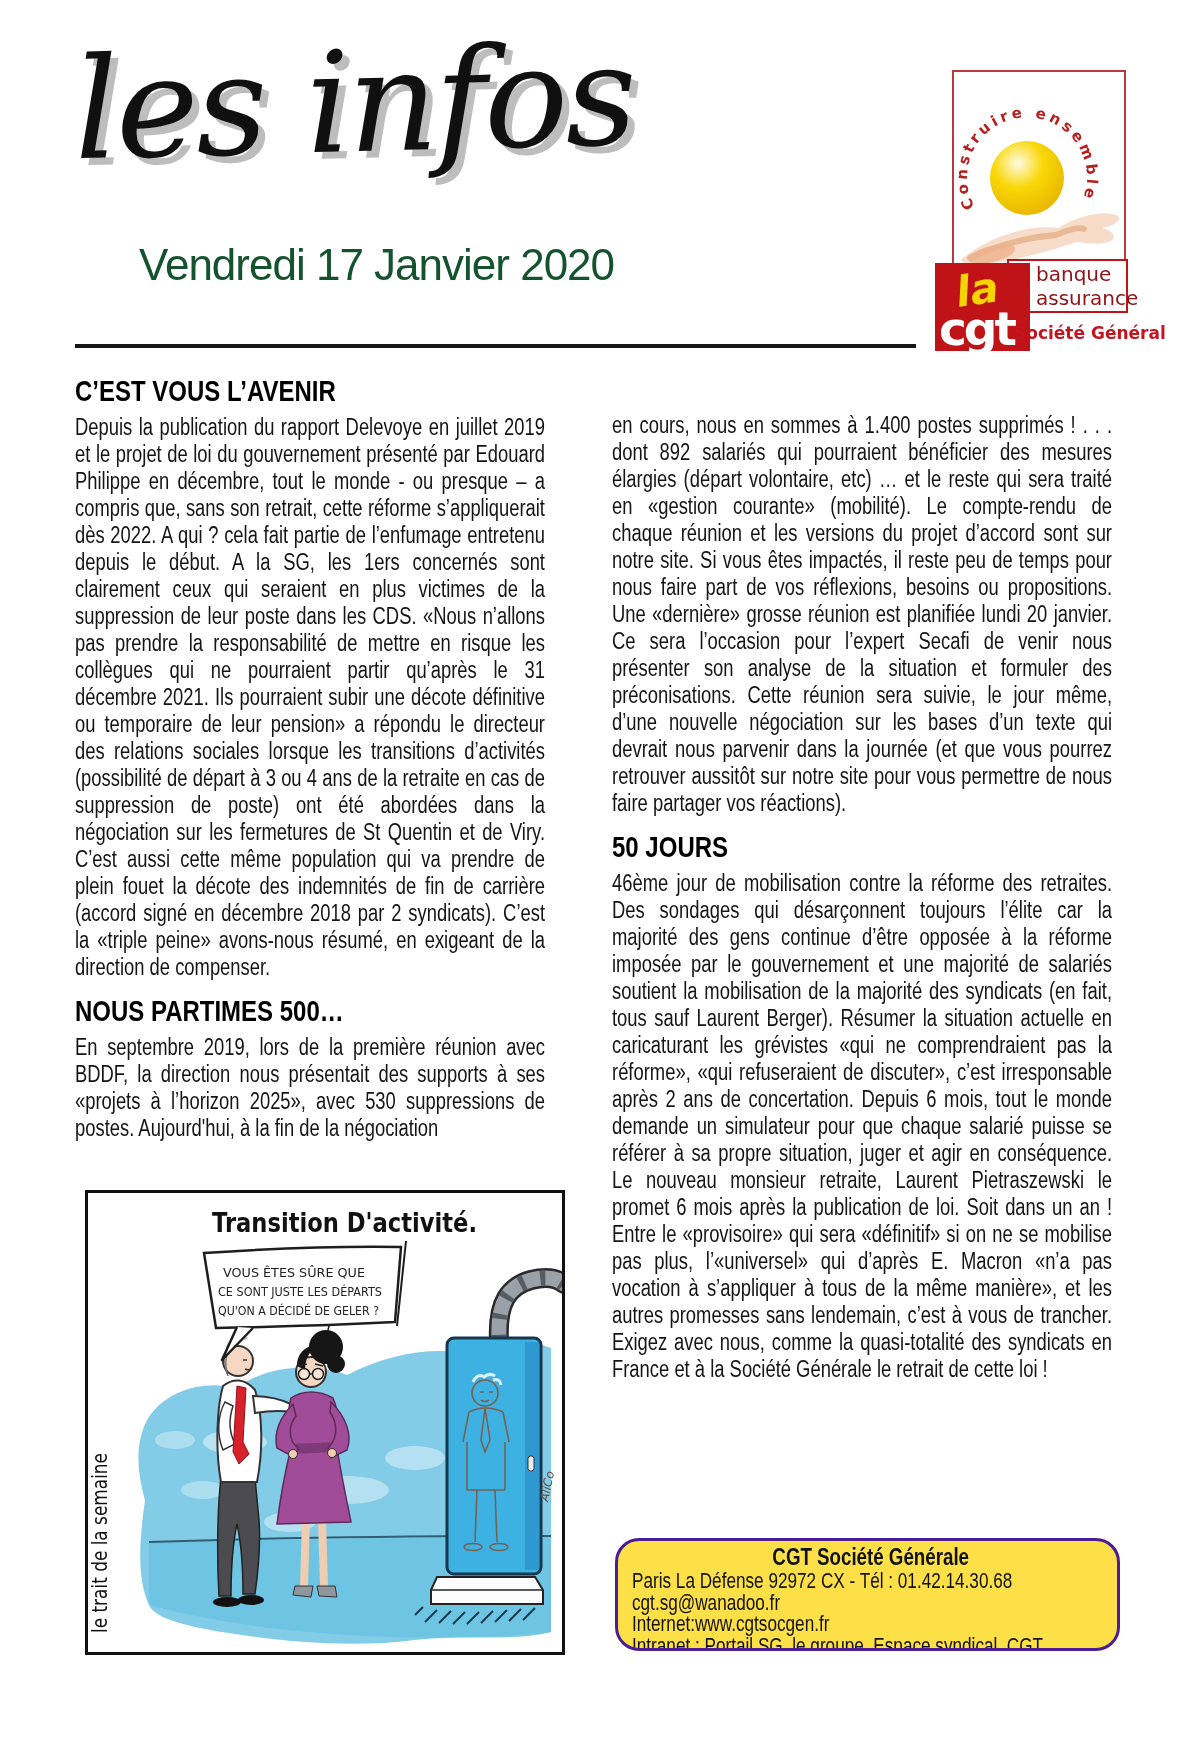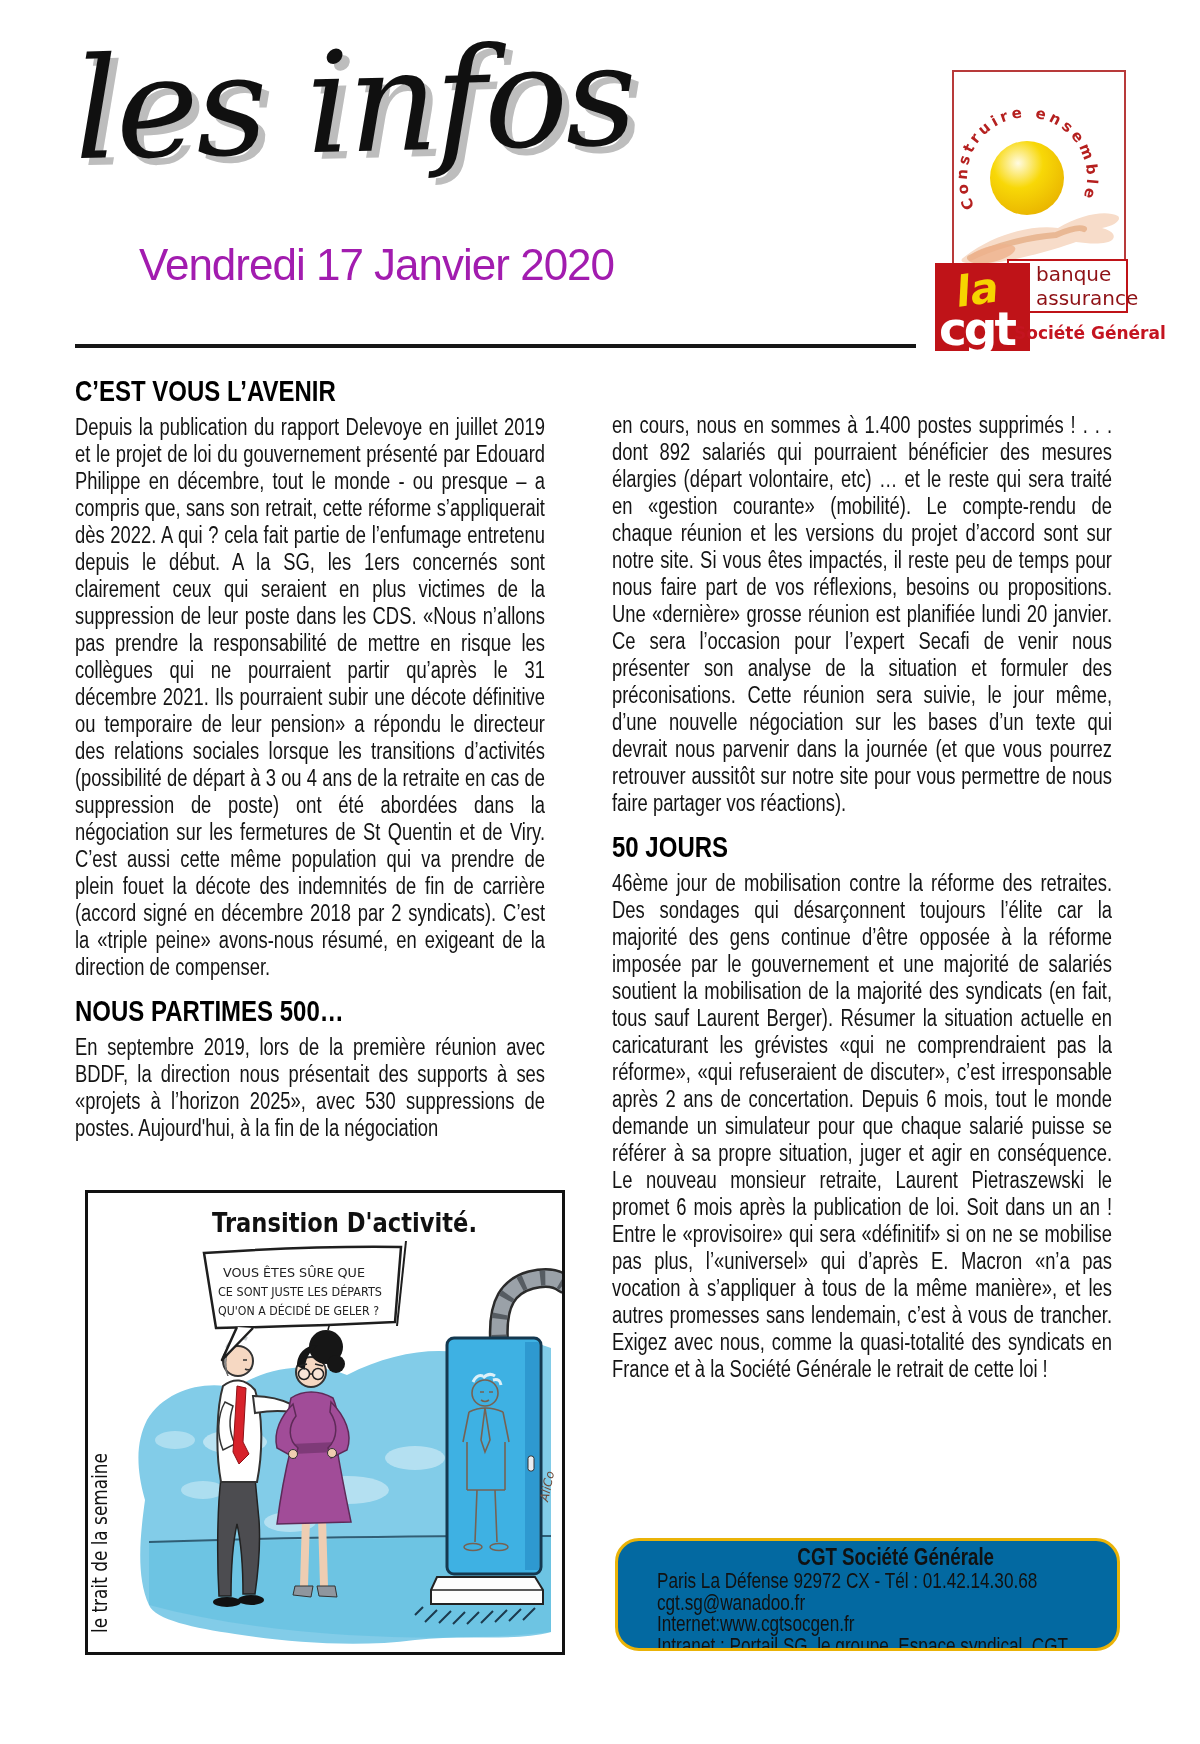--- a/index.html
+++ b/index.html
@@ -3,36 +3,36 @@
 <meta charset="utf-8">
 <style>
   html,body{margin:0;padding:0;background:#e8e8e8;}
   .page{position:relative;width:1200px;height:1744px;background:#ffffff;margin:0 auto;
         font-family:"Liberation Sans",sans-serif;color:#151515;overflow:hidden;}
 
   
   .mast-title{position:absolute;left:74px;top:26px;font-family:"DejaVu Serif",serif;
       font-style:italic;font-size:140px;line-height:1.1;letter-spacing:-3px;color:#101010;
       transform:rotate(-1.5deg);text-shadow:7px 7px 0 #bdbdbd;white-space:nowrap;}
-  .mast-date{position:absolute;left:139px;top:240px;font-size:44px;letter-spacing:-1px;color:#a21caf;}
+  .mast-date{position:absolute;left:139px;top:240px;font-size:44px;letter-spacing:-1px;color:#14532d;}
   .rule{position:absolute;left:75px;top:344px;width:841px;height:4px;background:#161616;}
 
   
   .textcol{position:absolute;text-align:justify;font-size:23px;line-height:27px;
       transform-origin:0 0;color:#141414;}
   #col-left{left:75px;top:375px;width:588px;transform:scaleX(0.7993);}
   #col-right{left:612px;top:412px;width:625px;transform:scaleX(0.8);}
   .textcol h2{font-size:30px;line-height:32px;margin:14px 0 7px 0;font-weight:bold;
       color:#000;text-align:left;letter-spacing:0;}
   .textcol h2:first-child{margin-top:0;}
   .textcol p{margin:0;}
 
   
   .footer-box{position:absolute;left:615px;top:1538px;width:505px;height:113px;
-      border:3px solid #eab308;border-radius:24px;box-sizing:border-box;background:#0369a1;overflow:hidden;padding-left:25px;}
+      border:3px solid #4c1d95;border-radius:24px;box-sizing:border-box;background:#fde047;overflow:hidden;}
   .footer-inner{width:612px;margin:3px 0 0 14px;transform:scaleX(0.78);transform-origin:0 0;
       font-size:22px;line-height:21.5px;color:#111;}
   .footer-inner .fb-title{font-size:24px;line-height:26px;font-weight:bold;text-align:center;}
 
   
   .cartoon{position:absolute;left:85px;top:1190px;width:480px;height:465px;}
   .logo{position:absolute;left:930px;top:48px;width:235px;height:305px;}
   svg text{font-family:"DejaVu Sans",sans-serif;}
 </style>
 </head>

